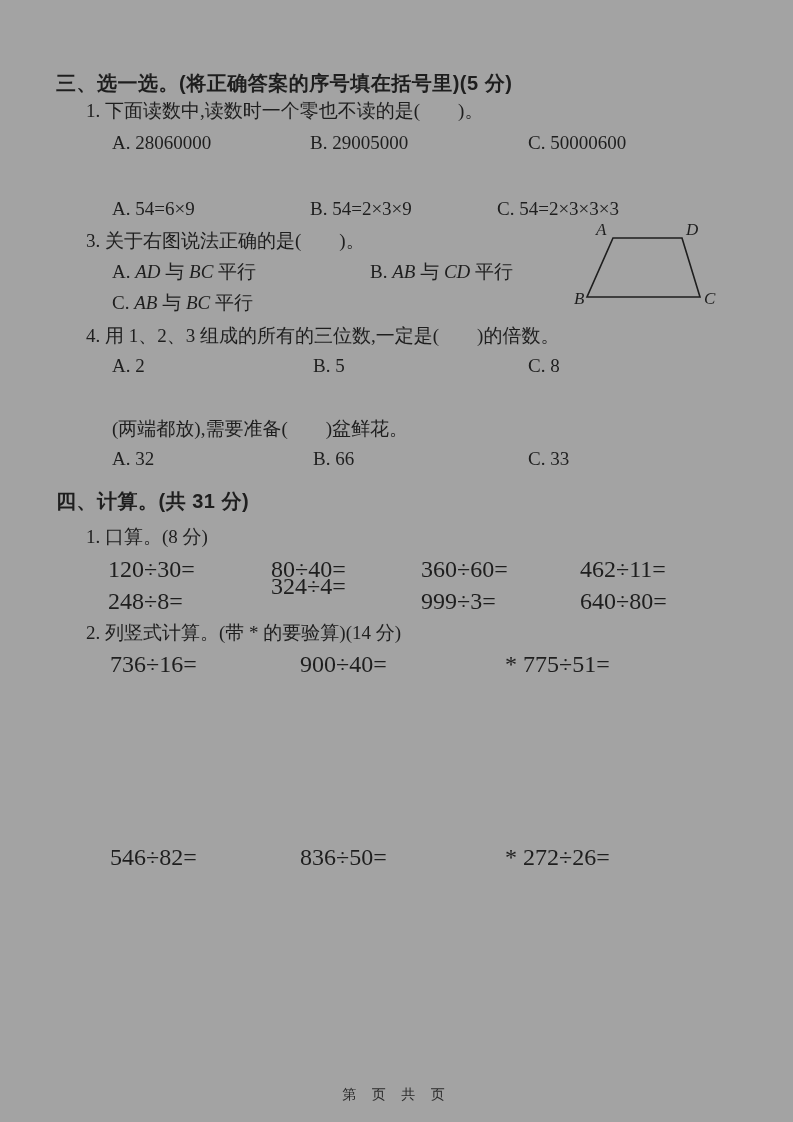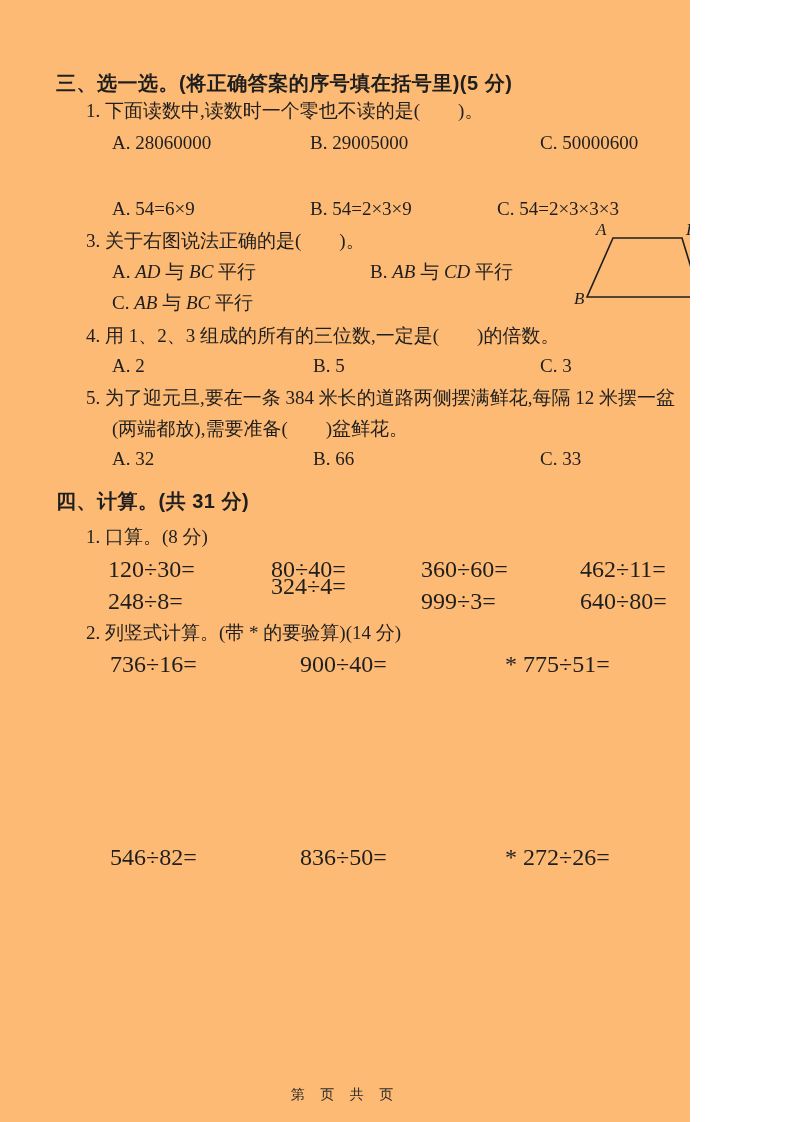--- a/index.html
+++ b/index.html
@@ -1,19 +1,19 @@
 <!DOCTYPE html>
 <html><head>
 <meta charset="utf-8">
 <style>
   html,body { margin:0; padding:0; }
   .page {
     position:relative;
-    width:690px; height:1122px;
-    background:#fdba74;
+    width:793px; height:1122px;
+    background:#a3a3a3;
     font-family:"Liberation Serif", serif;
     color:#1e1e1e;
     overflow:hidden;
   }
   .line {
     position:absolute;
     font-size:19px;
     line-height:24px;
     white-space:nowrap;
   }
@@ -23,21 +23,21 @@
     font-size:20px;
     letter-spacing:0.5px;
   }
   .expr { font-size:24px; }
   .it { font-style:italic; }
   
   .oc1 { left:112px; }
   .oc2 { left:310px; }
   .oc2-q3 { left:370px; }
   .oc2-q45 { left:313px; }
-  .oc3 { left:540px;text-align:right; }
+  .oc3 { left:528px;text-align:right; }
   .oc3-q2 { left:497px; }
   
   .cc1 { left:108px; }
   .cc2 { left:271px; }
   .cc3 { left:421px; }
   .cc4 { left:580px; }
   
   .wc1 { left:110px; }
   .wc2 { left:300px; }
   .wc3 { left:505px; }
@@ -85,23 +85,22 @@
     <polygon points="45,18 114,18 132,77 19,77" fill="none" stroke="#1e1e1e" stroke-width="1.6"></polygon>
     <text x="28" y="15" font-size="17" font-style="italic" font-family="Liberation Serif, serif" fill="#1e1e1e">A</text>
     <text x="118" y="15" font-size="17" font-style="italic" font-family="Liberation Serif, serif" fill="#1e1e1e">D</text>
     <text x="6" y="84" font-size="17" font-style="italic" font-family="Liberation Serif, serif" fill="#1e1e1e">B</text>
     <text x="136" y="84" font-size="17" font-style="italic" font-family="Liberation Serif, serif" fill="#1e1e1e">C</text>
   </svg>
 
   <div class="line" style="left:86px; top:324px;">4. 用 1、2、3 组成的所有的三位数,一定是(　　)的倍数。</div>
   <div class="line oc1" style="top:354px;">A. 2</div>
   <div class="line oc2-q45" style="top:354px;">B. 5</div>
-  <div class="line oc3" style="top:354px;">C. 3</div>
+  <div class="line oc3" style="top:354px;">C. 8</div>
 
-  <div class="line" style="left:86px; top:386px;">5. 为了迎元旦,要在一条 384 米长的道路两侧摆满鲜花,每隔 12 米摆一盆</div>
   <div class="line" style="left:112px; top:417px;">(两端都放),需要准备(　　)盆鲜花。</div>
   <div class="line oc1" style="top:447px;">A. 32</div>
   <div class="line oc2-q45" style="top:447px;">B. 66</div>
   <div class="line oc3" style="top:447px;">C. 33</div>
 
   <div class="line htitle" style="left:56px; top:489px;">四、计算。(共 31 分)</div>
 
   <div class="line" style="left:86px; top:525px;">1. 口算。(8 分)</div>
 
   <div class="line expr cc1" style="top:557px;">120÷30=</div>

